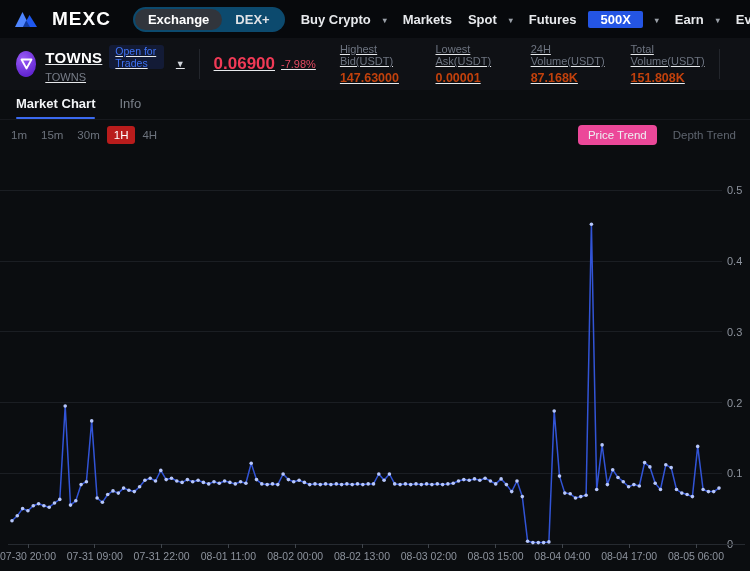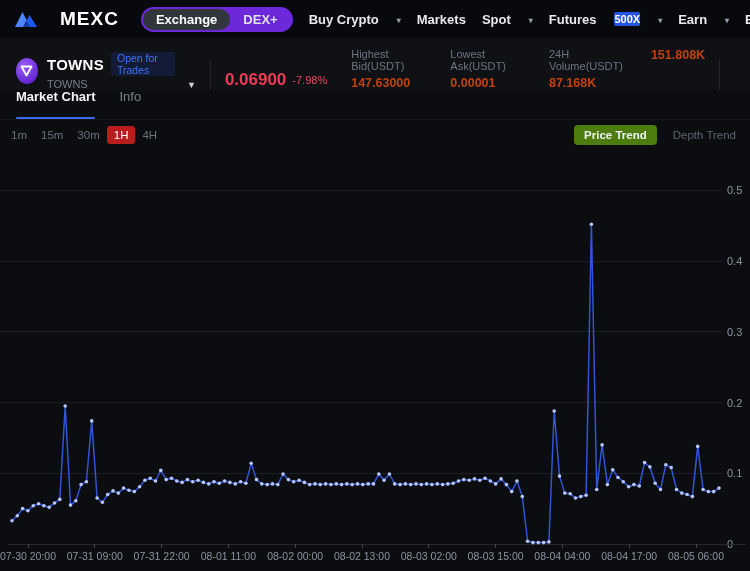--- a/index.html
+++ b/index.html
@@ -2,32 +2,32 @@
 <html><head>
 <meta charset="utf-8">
 <style>
   * { margin:0; padding:0; box-sizing:border-box; }
   html,body { width:750px; height:571px; overflow:hidden; background:#0b0d10;
               font-family:"Liberation Sans", sans-serif; color:#e8eaed; }
 
   
   .navbar { height:38px; background:#07090c; display:flex; align-items:center;
             padding:0 14px; gap:16px; font-size:13px; font-weight:600; white-space:nowrap; }
-  .brand { display:flex; align-items:center; gap:22px;text-align:right; }
+  .brand { display:flex; align-items:center; gap:14px;text-align:right; }
   .brand-word { font-size:19px; font-weight:800; letter-spacing:1px; color:#ffffff; }
-  .toggle-group { background:#6d28d9; border-radius:16px; display:flex; padding:2px; margin-left:6px; }
+  .toggle-group { background:#0c4a6e; border-radius:16px; display:flex; padding:2px; margin-left:6px; }
   .toggle-seg { padding:3px 13px; border-radius:14px; font-size:13px; color:#dfe2e6; cursor:pointer; }
   .toggle-seg.active { background:#31353c; color:#ffffff; }
-  .nav-item { display:flex; align-items:center; gap:18px; color:#e7e9ec; cursor:pointer; }
+  .nav-item { display:flex; align-items:center; gap:12px; color:#e7e9ec; cursor:pointer; }
   .caret { font-size:8px; color:#9aa0a8; transform:translateY(1px); }
-  .nav-badge { background:#2455e4; color:#fff; font-size:11px; font-weight:700;
-               padding:1px 0; border-radius:2px; }
-
-  
-  .ticker { height:52px; background:#0f1115; display:flex; align-items:flex-end; padding:0 16px; }
+  .nav-badge { background:#2455e4; color:#fff; font-size:13px; font-weight:700;
+               padding:1px 12px; border-radius:2px; }
+
+  
+  .ticker { height:52px; background:#0f1115; display:flex; align-items:center; padding:0 16px;text-decoration:underline; }
   .token { display:flex; align-items:center; gap:9px; }
   .token-icon { width:26px; height:26px; border-radius:50%;
                 background:radial-gradient(circle at 35% 30%, #9a5cf6, #6326d2 75%);
                 display:flex; align-items:center; justify-content:center; }
   .token-names { display:flex; flex-direction:column; gap:2px; }
   .token-row1 { display:flex; align-items:center; gap:7px; }
   .symbol { font-size:15px; font-weight:800; color:#ffffff; letter-spacing:.3px; }
   .open-badge { font-size:10.5px; color:#3f73f5; background:rgba(47,93,255,.14);
                 padding:0 6px; border-radius:3px; }
   .subsymbol { font-size:11px; color:#787e89; }
@@ -38,32 +38,32 @@
   .price-change { font-size:11px; color:#e84a62; }
   .stats { display:flex; gap:26px; margin-left:24px; }
   .stat { display:flex; flex-direction:column; gap:4px; }
   .stat-label { font-size:11px; color:#6d7480; }
   .stat-value { font-size:12.5px; font-weight:600; color:#c2410c; }
   .tp { flex:1; overflow:hidden; white-space:nowrap; }
 
   
   .tabs { height:30px; display:flex; align-items:flex-end; gap:24px; padding:0 16px;
           border-bottom:1px solid #17191e; background:#0b0d10; }
-  .tab { font-size:13px; padding-bottom:15px; position:relative; cursor:pointer; color:#7a8089; }
+  .tab { font-size:13px; padding-bottom:8px; position:relative; cursor:pointer; color:#7a8089; }
   .tab.active { color:#f2f4f6; font-weight:700; }
   .tab.active::after { content:""; position:absolute; left:0; right:0; bottom:0;
                        height:2px; background:#3b6af0; border-radius:1px; }
 
   
   .toolbar { height:29px; display:flex; align-items:center; padding:0 4px; background:#0b0d10; }
   .tf { font-size:11.5px; color:#6d737d; padding:3px 7px; border-radius:3px; cursor:pointer; }
   .tf.active { background:#b91c1c; color:#ffffff; font-weight:400; }
   .trend-group { margin-left:auto; display:flex; gap:6px; align-items:center; }
   .trend-btn { font-size:11.5px; padding:4px 10px; border-radius:4px; color:#5e646e; cursor:pointer; }
-  .trend-btn.active { background:#4d7c0f; color:#eef0f3; font-weight:700; }
+  .trend-btn.active { background:#ec4899; color:#eef0f3; font-weight:400; }
 
   
   .chart-wrap { position:relative; width:750px; height:422px; background:#0b0d10; }
   svg text { font-family:"Liberation Sans", sans-serif; }
 </style>
 </head>
 <body>
 
 <div class="navbar">
   <div class="brand">
@@ -142,20 +142,21 @@
     </div>
     <div class="stat">
       <span class="stat-label">Lowest Ask(USDT)</span>
       <span class="stat-value">0.00001</span>
     </div>
     <div class="stat">
       <span class="stat-label">24H Volume(USDT)</span>
       <span class="stat-value">87.168K</span>
     </div>
     <div class="stat">
+      <span class="stat-label">Total Volume(USDT)</span>
       <span class="stat-value">151.808K</span>
     </div>
   </div>
 
   <span class="vdiv"></span>
 
   <div class="stat tp">
     <span class="stat-label">Trading Period</span>
     <span class="stat-value">2025-07-30 20:30:00 ~ 2</span>
   </div>

